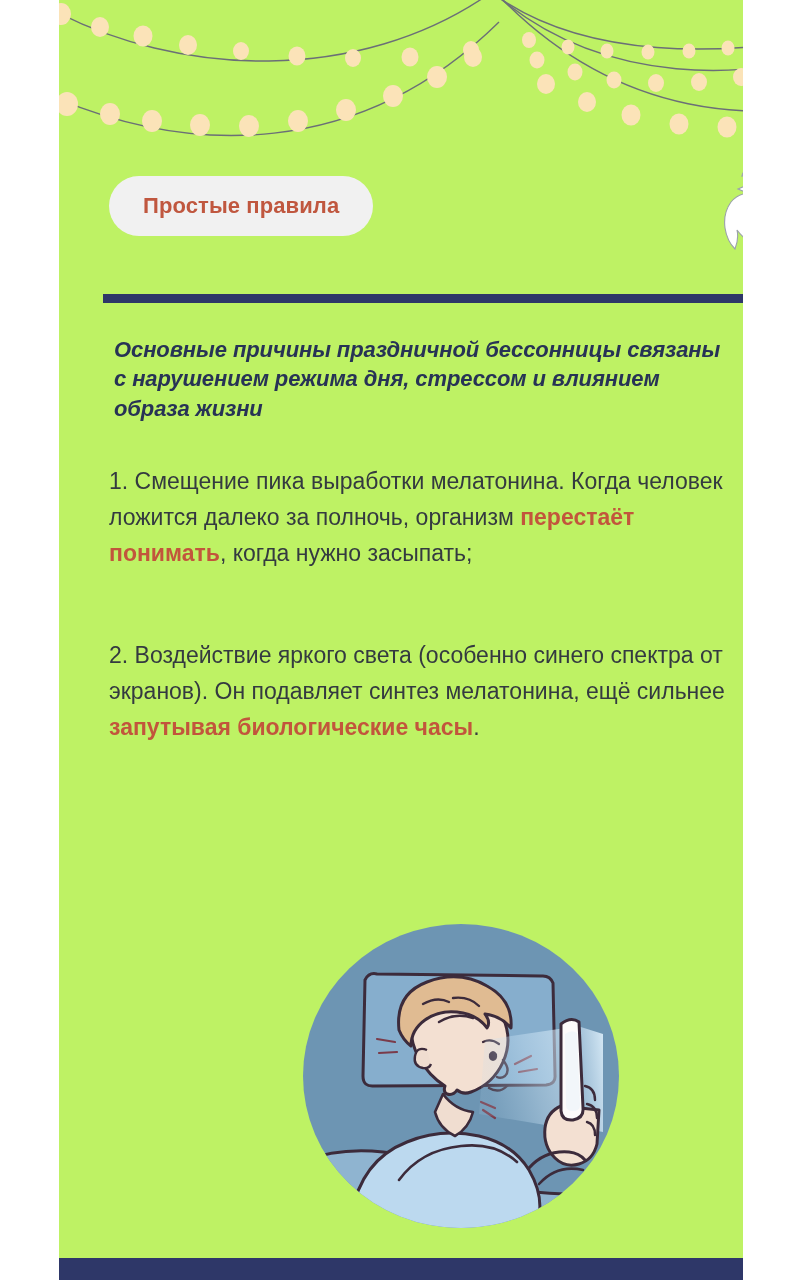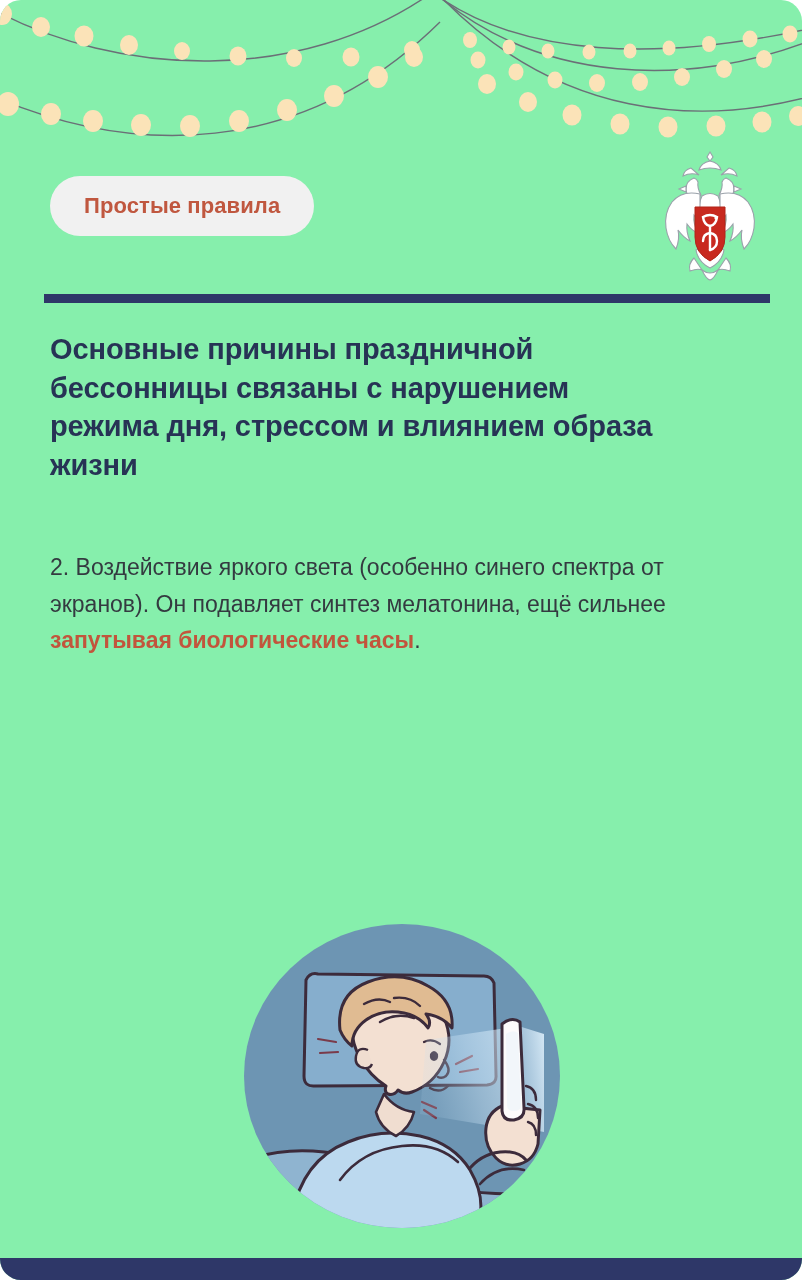--- a/index.html
+++ b/index.html
@@ -7,26 +7,25 @@
     margin: 0;
     padding: 0;
     background: #ffffff;
   }
   body {
     font-family: "Liberation Sans", "DejaVu Sans", sans-serif;
   }
 
   .poster {
     position: relative;
-    width: 802px;
+    width: 684px;
     height: 1280px;
     margin: 0 auto;
-    background: #86efac;
+    background: #bef264;
     overflow: hidden;
-    border-radius: 21px;
   }
 
   
   .garland-layer {
     position: absolute;
     top: 0;
     left: 0;
     width: 802px;
     height: 175px;
     pointer-events: none;
@@ -88,27 +87,28 @@
 
   
   .content {
     position: absolute;
     left: 50px;
     top: 330px;
     width: 690px;
   }
 
   .headline {
-    margin: 0;
+    margin: 5px;
     color: #273355;
-    font-size: 29px;
+    font-size: 22px;
     font-weight: 700;
     line-height: 1.33;
     letter-spacing: -0.1px;
     max-width: 620px;
+    font-style: italic;
   }
 
   .subhead {
     margin: 36px 0 0 0;
     color: #c0573f;
     font-size: 22px;
     font-weight: 700;
     line-height: 1.3;
   }
 
@@ -267,20 +267,23 @@
     </div>
   </div>
 
   <div class="divider-bar"></div>
 
   <div class="content">
 
     <h1 class="headline">Основные причины праздничной бессонницы связаны с нарушением режима дня, стрессом и влиянием образа жизни</h1>
 
 
+    <p class="para">
+      <span>1. Смещение пика выработки мелатонина. Когда человек ложится далеко за полночь, организм </span><span class="hl">перестаёт понимать</span><span>, когда нужно засыпать;</span>
+    </p>
 
     <p class="para second">
       <span>2. Воздействие яркого света (особенно синего спектра от экранов). Он подавляет синтез мелатонина, ещё сильнее </span><span class="hl">запутывая биологические часы</span><span>.</span>
     </p>
   </div>
 
   <div class="illustration">
     <svg viewBox="0 0 316 316" xmlns="http://www.w3.org/2000/svg" aria-hidden="true">
       <defs>
         <clipPath id="discClip">

